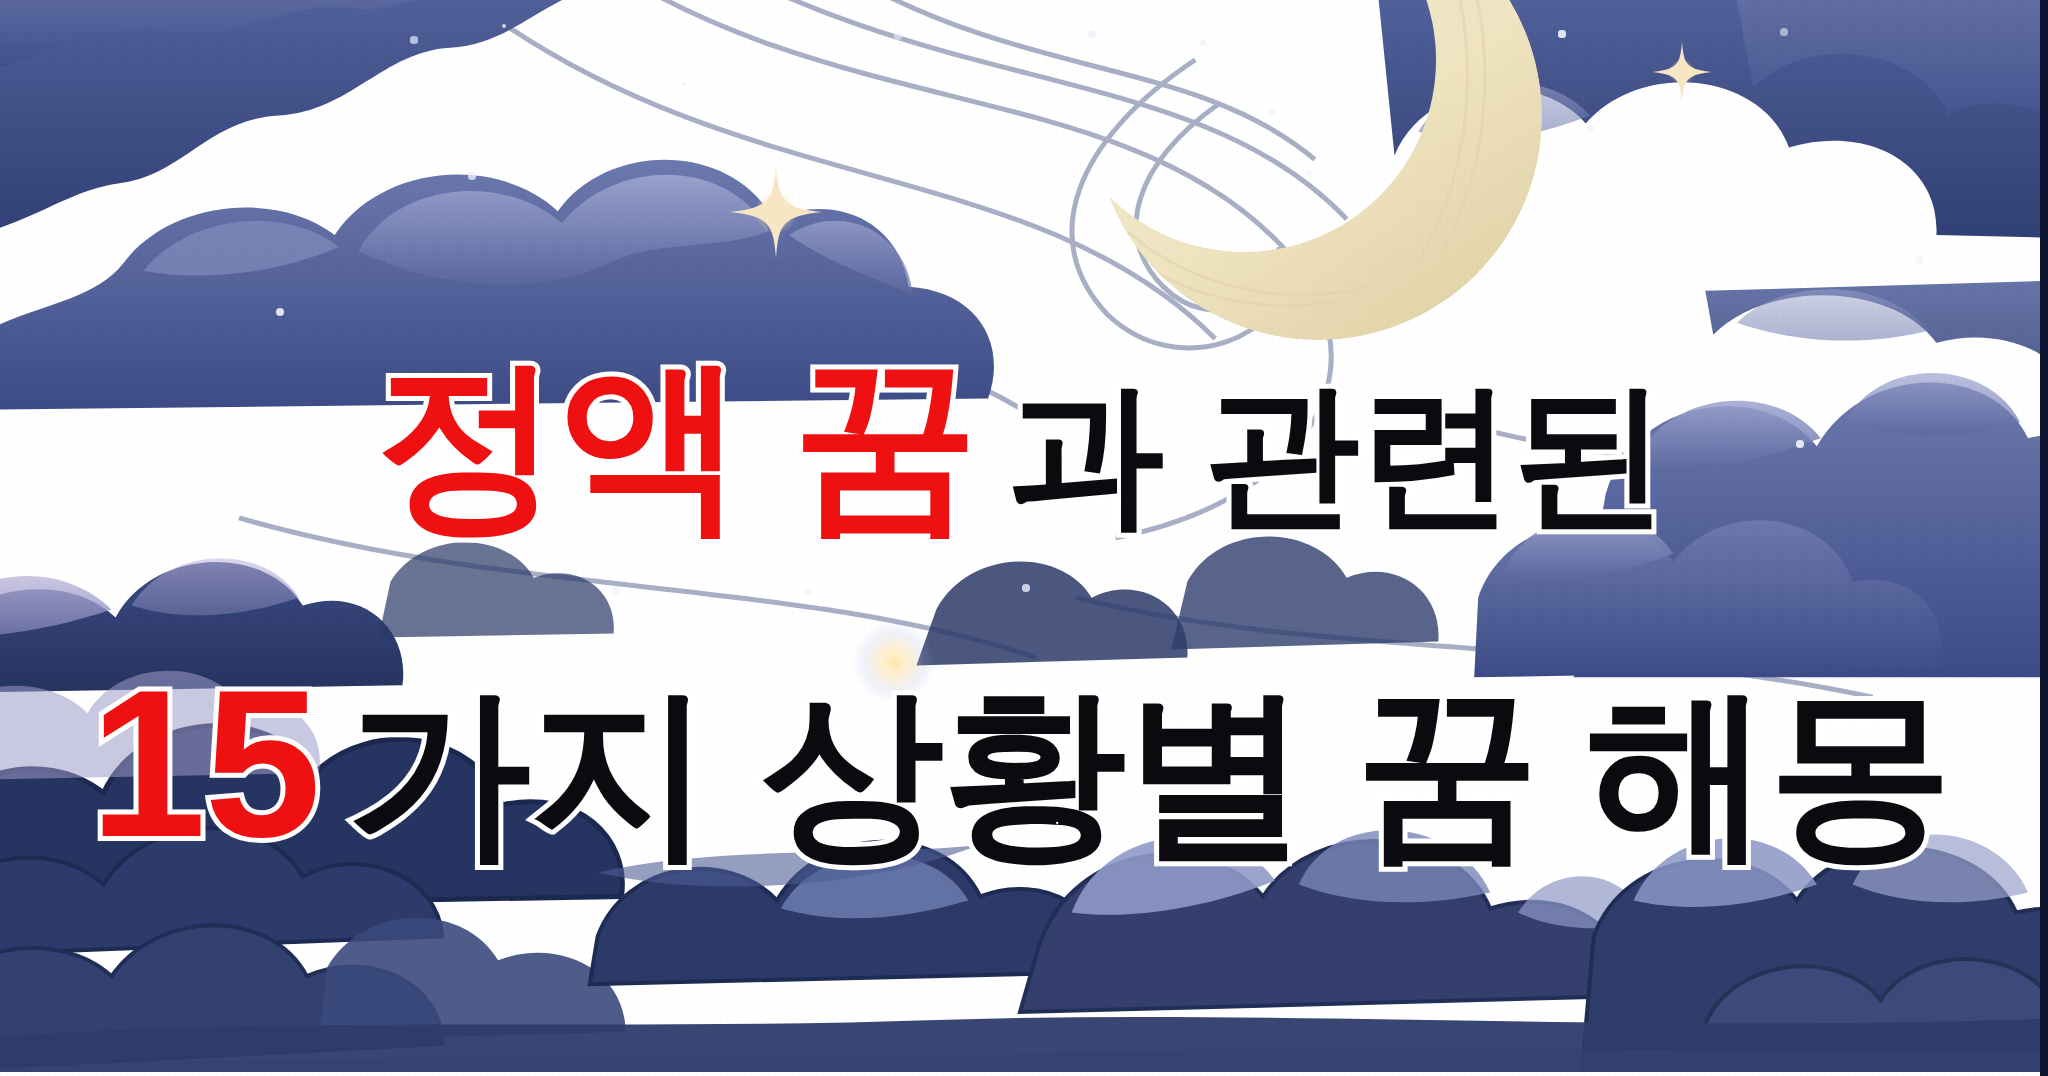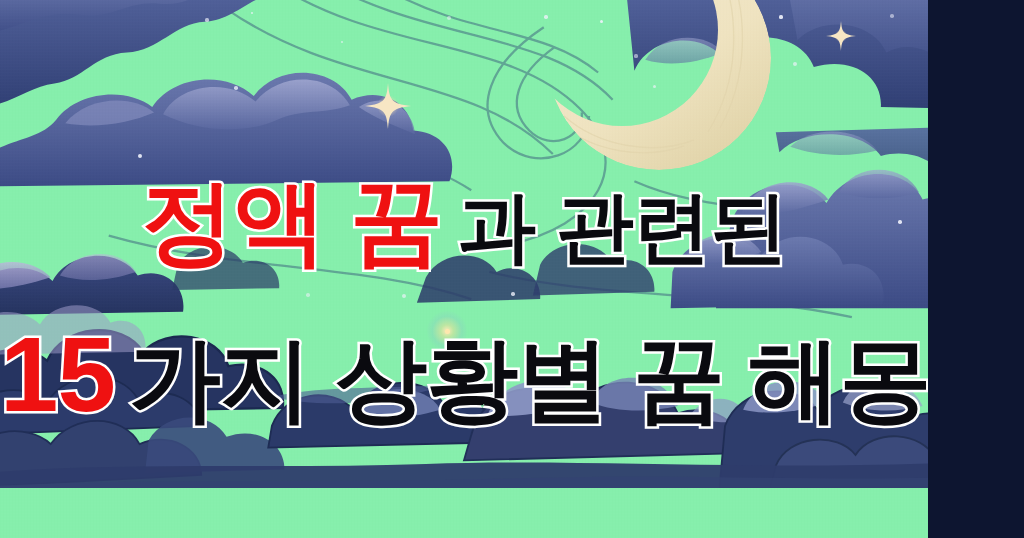--- a/index.html
+++ b/index.html
@@ -6,24 +6,24 @@
     margin: 0;
     padding: 0;
     background: #0d1530;
   }
   body {
     font-family: "DejaVu Sans", sans-serif;
   }
 
   #banner {
     position: relative;
-    width: 928px;
+    width: 1020px;
     height: 538px;
     overflow: hidden;
-    background: #86efac;
+    background: #ffffff;
   }
 
   
   .sky {
     position: absolute;
     inset: 0;
     background:
       radial-gradient(ellipse 60% 50% at 62% 12%, #253a6b 0%, rgba(37,58,107,0) 62%),
       radial-gradient(ellipse 70% 60% at 20% 8%, #2a3c6e 0%, rgba(42,60,110,0) 60%),
       linear-gradient(170deg, #1c2b55 0%, #1a2a52 45%, #223ố 100%),
@@ -75,21 +75,21 @@
     left: 0;
     right: 0;
     text-align: center;
     font-family: "Liberation Sans", "DejaVu Sans", sans-serif;
     font-weight: 700;
     white-space: nowrap;
     line-height: 1;
     letter-spacing: -1px;
   }
   #line1 { top: 176px; }
-  #line2 { top: 322px; }
+  #line2 { top: 330px; }
 
   .tk {
     display: inline-block;
     vertical-align: baseline;
   }
   .tk-red {
     color: #ef1111;
     -webkit-text-stroke: 5px #ffffff;
     paint-order: stroke fill;
   }

